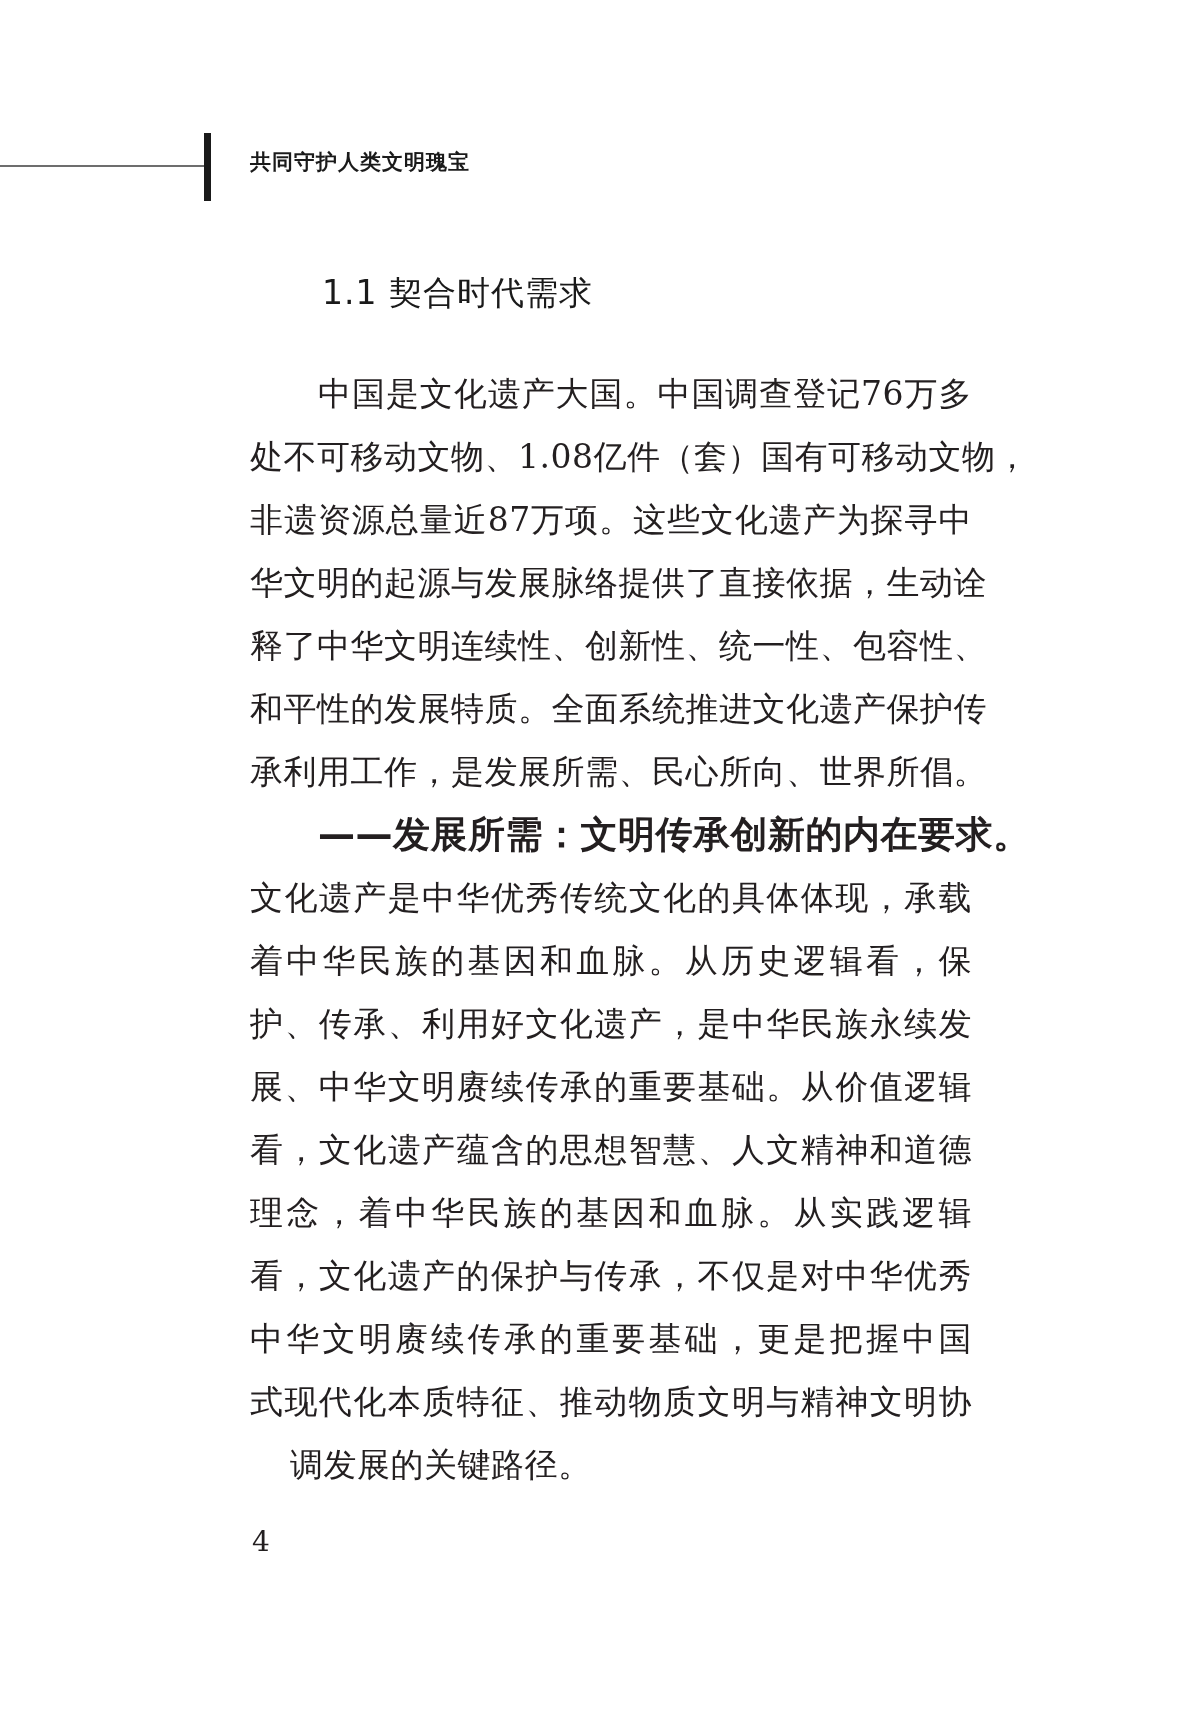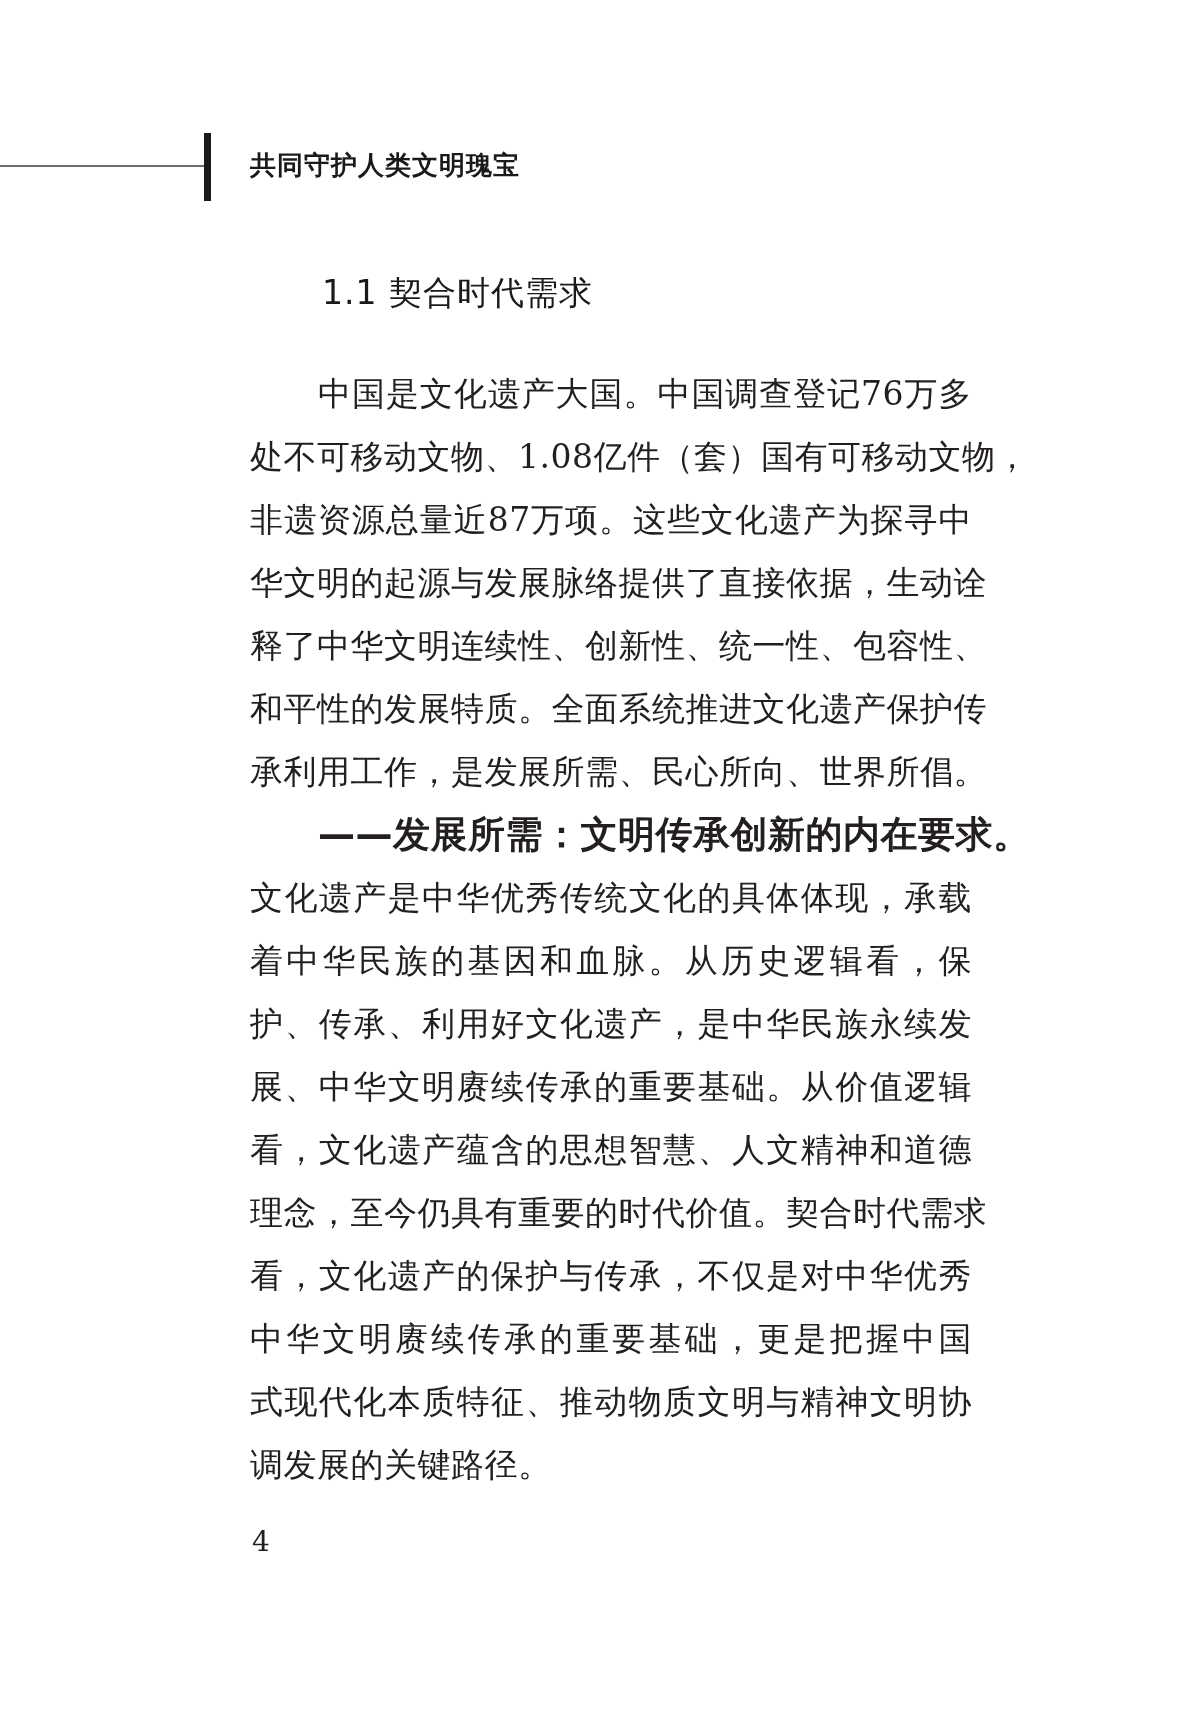--- a/index.html
+++ b/index.html
@@ -30,21 +30,21 @@
       width: 7px;
       height: 68px;
       background: #1a1a1a;
     }
     .running-head-title {
       position: absolute;
       left: 250px;
       top: 152px;
       font-family: "DejaVu Sans", "Liberation Sans", sans-serif;
       font-weight: bold;
-      font-size: 26px;
+      font-size: 21px;
       letter-spacing: 1px;
       color: #1a1a1a;
       line-height: 1;
     }
     .section-heading {
       position: absolute;
       left: 322px;
       top: 276px;
       font-family: "DejaVu Sans", "Liberation Sans", sans-serif;
       font-size: 33px;
@@ -63,20 +63,21 @@
       height: 63px;
       line-height: 63px;
       font-size: 33px;
       white-space: nowrap;
       text-align: justify;
       text-align-last: justify;
       letter-spacing: 0.5px;
     }
     .line.last {
       text-align-last: left;
+      margin-left: 40px;
     }
     .line.bold {
       font-family: "DejaVu Sans", "Liberation Sans", sans-serif;
       font-weight: bold;
       font-size: 37px;
     }
     .line.indent {
       padding-left: 68px;
     }
     .page-number {
@@ -104,20 +105,20 @@
   <div class="line">华文明的起源与发展脉络提供了直接依据，生动诠</div>
   <div class="line">释了中华文明连续性、创新性、统一性、包容性、</div>
   <div class="line">和平性的发展特质。全面系统推进文化遗产保护传</div>
   <div class="line">承利用工作，是发展所需、民心所向、世界所倡。</div>
   <div class="line bold indent">——发展所需：文明传承创新的内在要求。</div>
   <div class="line">文化遗产是中华优秀传统文化的具体体现，承载</div>
   <div class="line">着中华民族的基因和血脉。从历史逻辑看，保</div>
   <div class="line">护、传承、利用好文化遗产，是中华民族永续发</div>
   <div class="line">展、中华文明赓续传承的重要基础。从价值逻辑</div>
   <div class="line">看，文化遗产蕴含的思想智慧、人文精神和道德</div>
-  <div class="line">理念，至今仍具有重要的时代价值。契合时代需求</div>
+  <div class="line">理念，着中华民族的基因和血脉。从实践逻辑</div>
   <div class="line">看，文化遗产的保护与传承，不仅是对中华优秀</div>
   <div class="line">中华文明赓续传承的重要基础，更是把握中国</div>
   <div class="line">式现代化本质特征、推动物质文明与精神文明协</div>
   <div class="line last">调发展的关键路径。</div>
 </div>
 
 <div class="page-number">4</div>
 
 </body></html>

